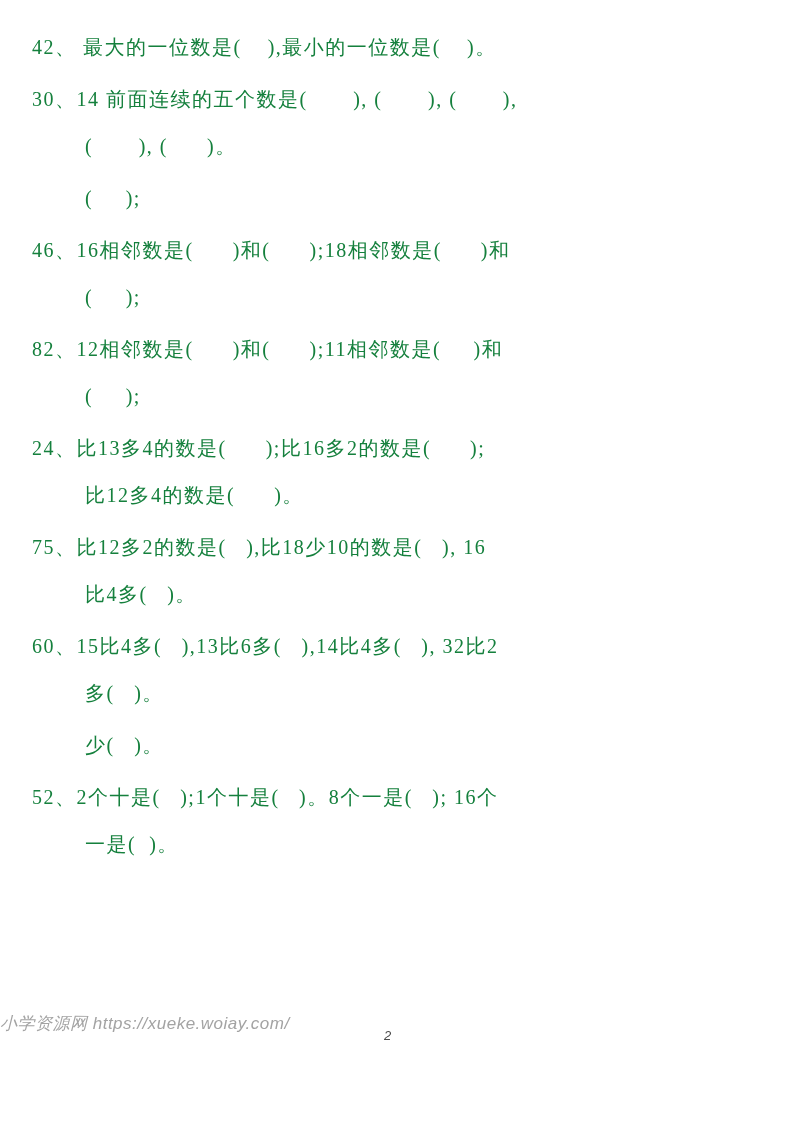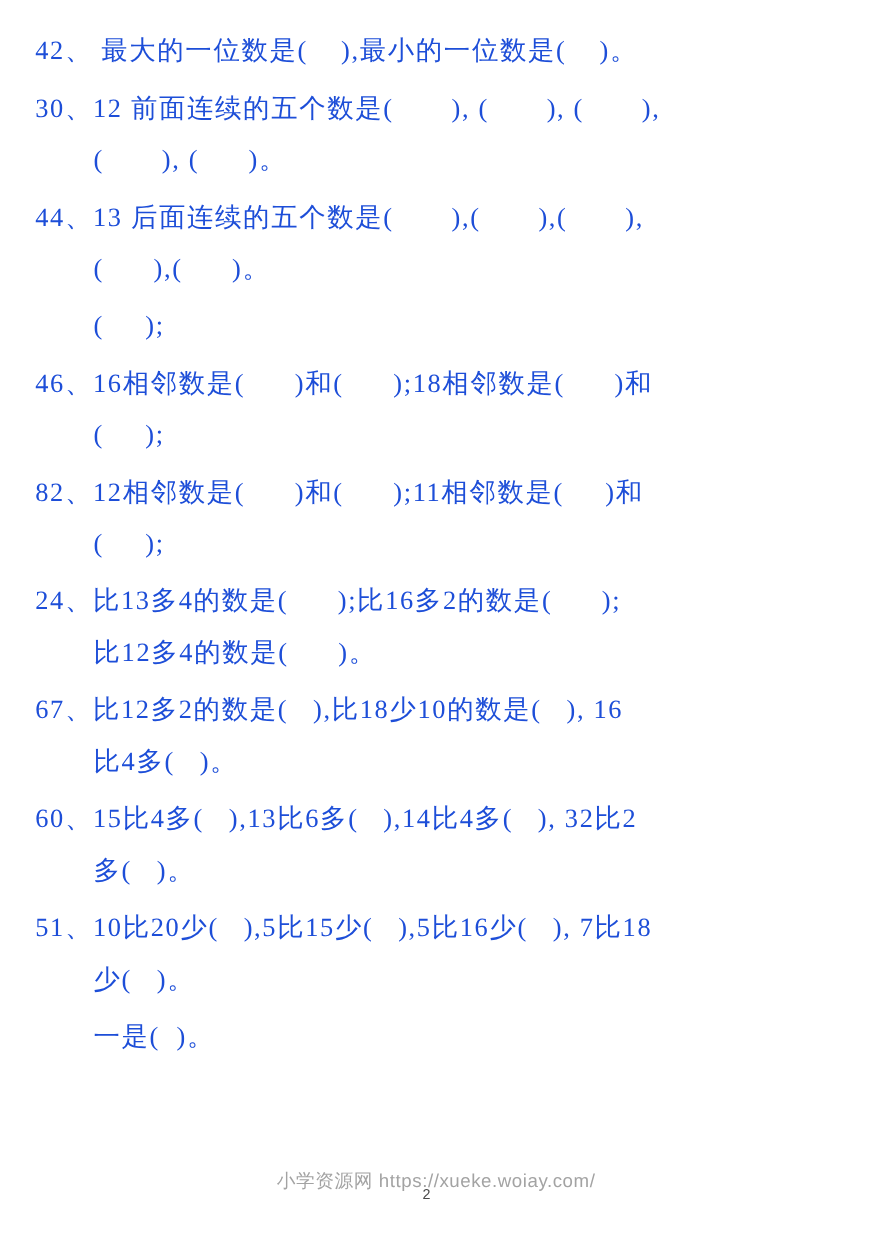--- a/index.html
+++ b/index.html
@@ -14,64 +14,61 @@
     width: 793px; height: 1122px;
     background: #ffffff;
   }
   .content {
     padding: 24px 28px 0 32px;
     color: #212121;
   }
   .question { margin: 0 0 5px 0; }
   .line {
     margin: 0;
-    font-size: 24px;
+    font-size: 20px;
     line-height: 47px;
     letter-spacing: 1.5px;
     white-space: pre-wrap;
-    color: #1d4ed8;
+    color: #15803d;
   }
   .line.cont { padding-left: 53px; }
   .qnum { white-space: pre; }
   .footer {
     position: absolute;
-    left: 0; right: 0; top: 1062px;
-    text-align: center;
+    left: 0; right: 0; top: 1012px;
+    text-align: left;
     font-family: "Liberation Sans", sans-serif;
     font-size: 17px;
     letter-spacing: 0.5px;
     color: #a3a3a3;
+    font-style: italic;
   }
   .watermark { color: #a3a3a3; }
   .pagenum {
     position: absolute;
     left: 384px; top: 16px;
     font-size: 13px;
     color: #4a4a4a;
   }
 </style>
 </head>
 <body>
 
 <div class="page">
   <main class="content">
 
     <section class="question">
       <p class="line first"><span class="qnum">42、 </span><span class="qtext">最大的一位数是(    ),最小的一位数是(    )。</span></p>
     </section>
 
     <section class="question">
-      <p class="line first"><span class="qnum">30、</span><span class="qtext">12 前面连续的五个数是(       ), (       ), (       ),</span></p>
+      <p class="line first"><span class="qnum">30、</span><span class="qtext">14 前面连续的五个数是(       ), (       ), (       ),</span></p>
       <p class="line cont">(       ), (      )。</p>
     </section>
 
-    <section class="question">
-      <p class="line first"><span class="qnum">44、</span><span class="qtext">13 后面连续的五个数是(       ),(       ),(       ),</span></p>
-      <p class="line cont">(      ),(      )。</p>
-    </section>
 
     <section class="question">
       <p class="line cont">(     );</p>
     </section>
 
     <section class="question">
       <p class="line first"><span class="qnum">46、</span><span class="qtext">16相邻数是(      )和(      );18相邻数是(      )和</span></p>
       <p class="line cont">(     );</p>
     </section>
 
@@ -79,35 +76,35 @@
       <p class="line first"><span class="qnum">82、</span><span class="qtext">12相邻数是(      )和(      );11相邻数是(     )和</span></p>
       <p class="line cont">(     );</p>
     </section>
 
     <section class="question">
       <p class="line first"><span class="qnum">24、</span><span class="qtext">比13多4的数是(      );比16多2的数是(      );</span></p>
       <p class="line cont">比12多4的数是(      )。</p>
     </section>
 
     <section class="question">
-      <p class="line first"><span class="qnum">67、</span><span class="qtext">比12多2的数是(   ),比18少10的数是(   ), 16</span></p>
+      <p class="line first"><span class="qnum">75、</span><span class="qtext">比12多2的数是(   ),比18少10的数是(   ), 16</span></p>
       <p class="line cont">比4多(   )。</p>
     </section>
 
     <section class="question">
       <p class="line first"><span class="qnum">60、</span><span class="qtext">15比4多(   ),13比6多(   ),14比4多(   ), 32比2</span></p>
       <p class="line cont">多(   )。</p>
     </section>
 
     <section class="question">
-      <p class="line first"><span class="qnum">51、</span><span class="qtext">10比20少(   ),5比15少(   ),5比16少(   ), 7比18</span></p>
       <p class="line cont">少(   )。</p>
     </section>
 
     <section class="question">
+      <p class="line first"><span class="qnum">52、</span><span class="qtext">2个十是(   );1个十是(   )。8个一是(   ); 16个</span></p>
       <p class="line cont">一是(  )。</p>
     </section>
 
   </main>
 
   <footer class="footer">
     <span class="watermark">小学资源网 https://xueke.woiay.com/</span>
     <span class="pagenum">2</span>
   </footer>
 </div>

